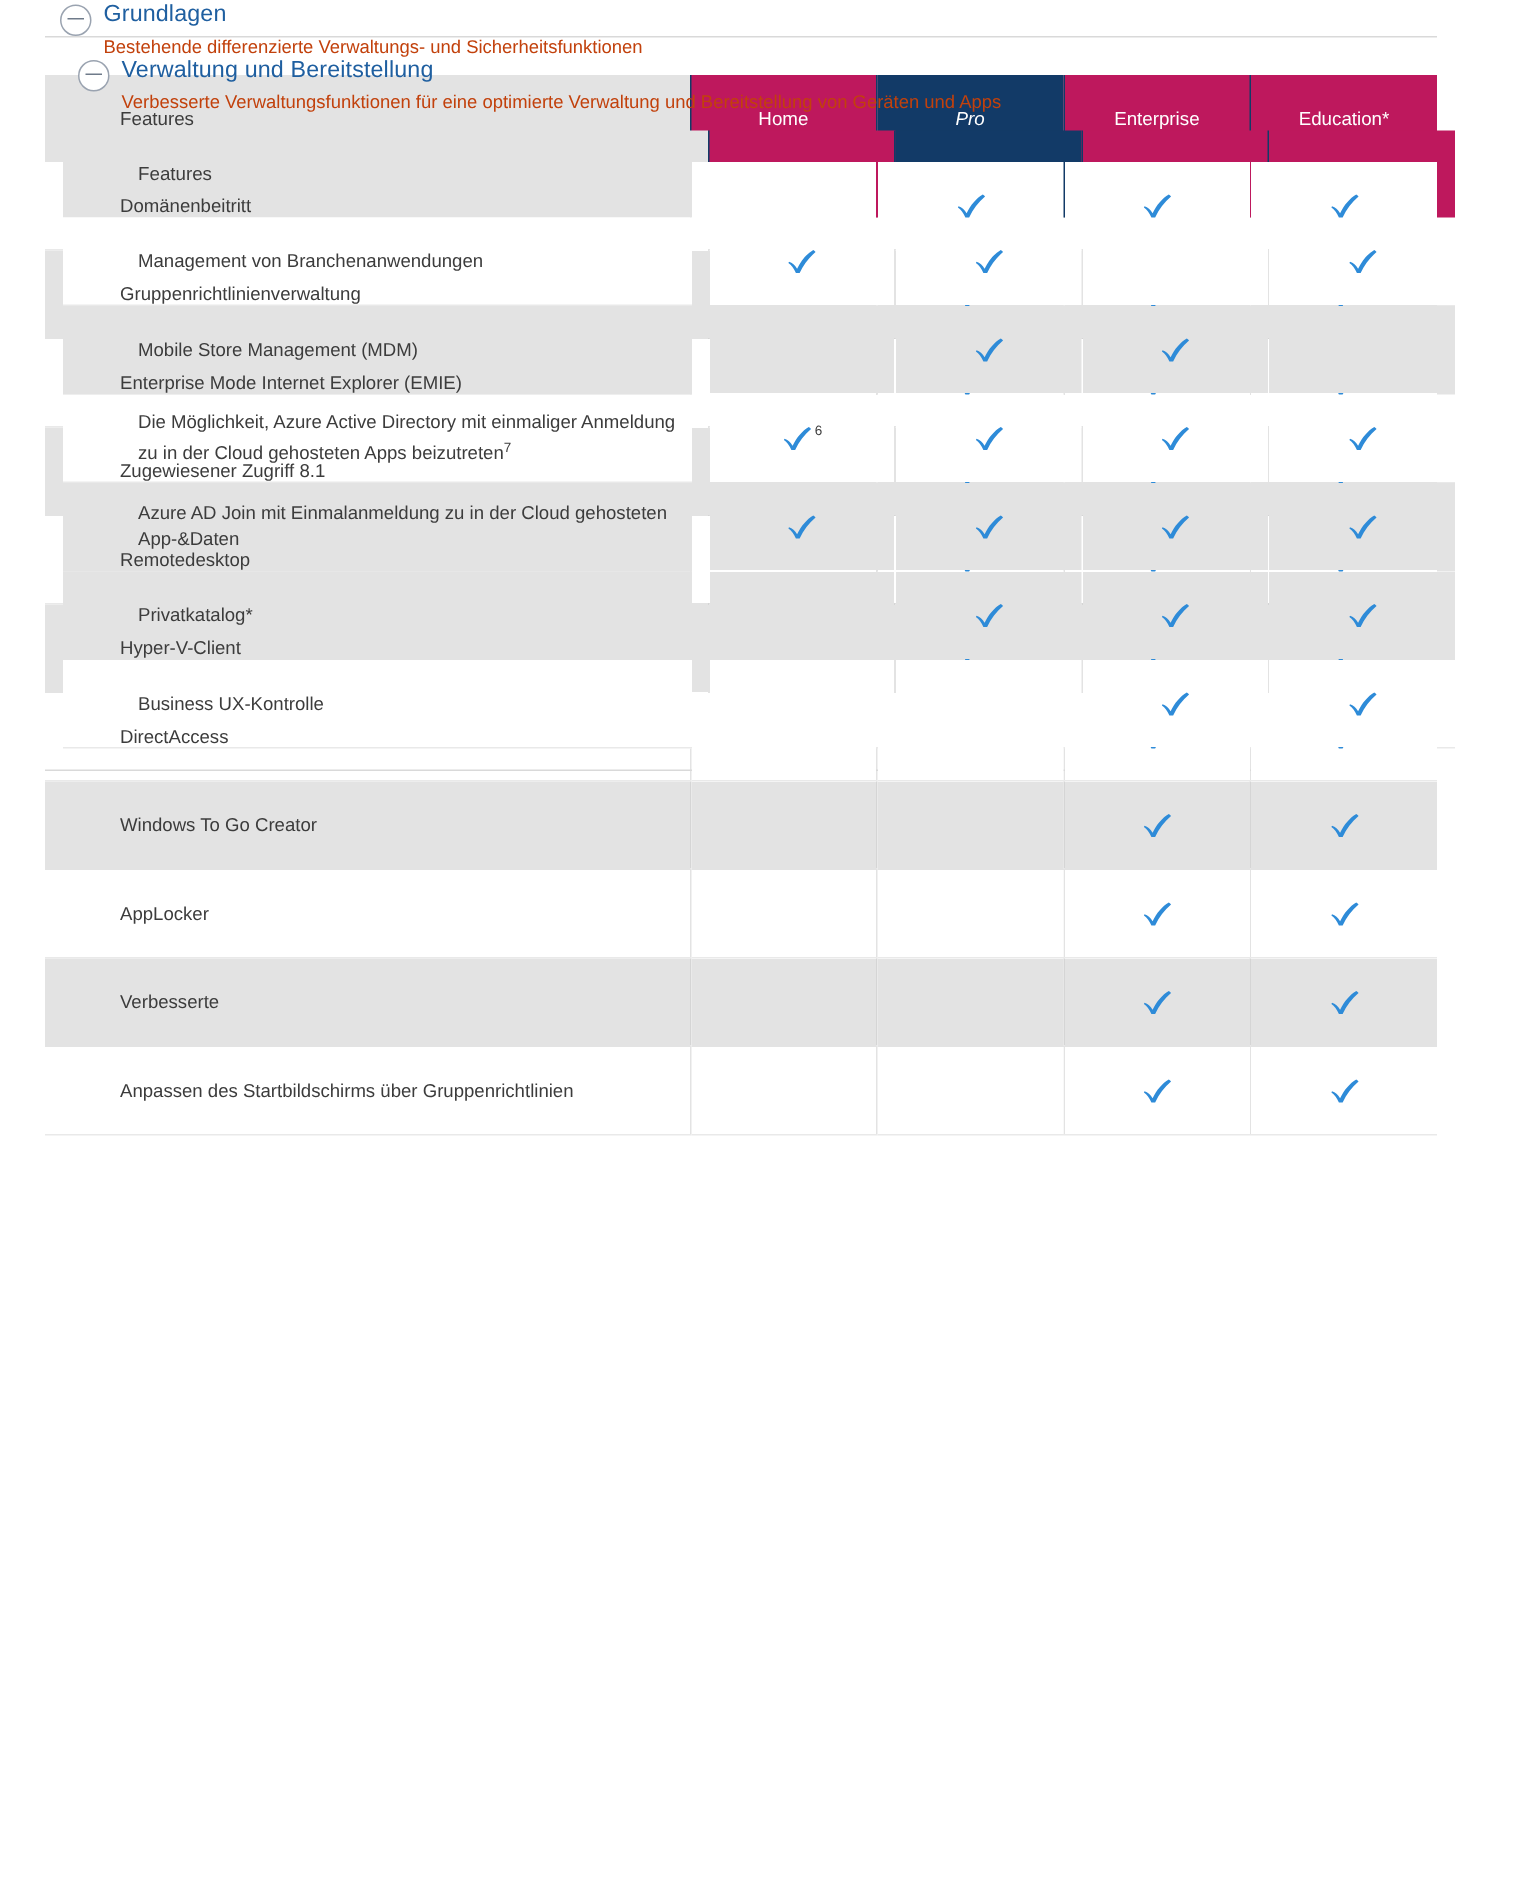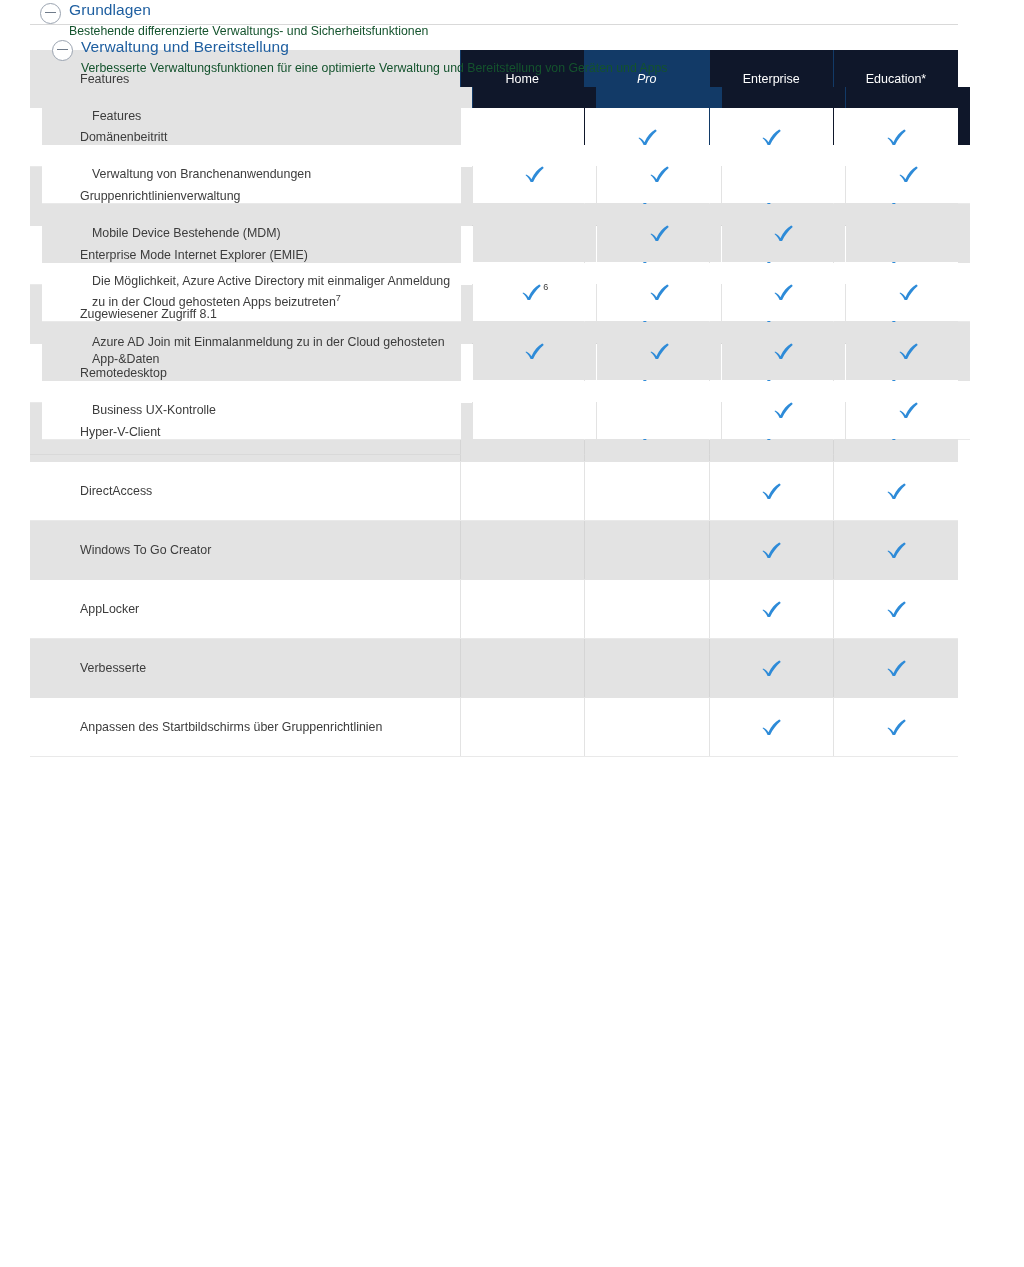--- a/index.html
+++ b/index.html
@@ -52,21 +52,21 @@
     display: flex;
     flex-direction: column;
   }
   .section-title {
     color: #1f5fa0;
     font-size: 15.5px;
     line-height: 20px;
     letter-spacing: 0.1px;
   }
   .section-sub {
-    color: #14532d;
+    color: #c2410c;
     font-size: 12.3px;
     line-height: 18px;
     margin-top: 2px;
     text-align: right;
   }
   table.cmp {
     border-collapse: collapse;
     width: 928px;
     margin-top: 10px;
     table-layout: fixed;
@@ -80,21 +80,21 @@
     height: 56px;
     vertical-align: middle;
   }
   th.features-head {
     background: #e3e3e3;
     color: #3c3c3c;
     text-align: left;
     padding-left: 50px;
   }
   th.ed-head {
-    background: #0f172a;
+    background: #be185d;
     color: #ffffff;
     text-align: center;
     border-left: 1px solid #123a67;
   }
   th.ed-head.pro { background: #123a67; font-style: italic; }
   table.cmp td {
     font-size: 12.4px;
     height: 56px;
     vertical-align: middle;
     border-bottom: 1px solid #e9e9e9;
@@ -333,34 +333,34 @@
         <tr>
           <th class="features-head">Features</th>
           <th class="ed-head">Home</th>
           <th class="ed-head pro">Pro</th>
           <th class="ed-head">Enterprise</th>
           <th class="ed-head">Education*</th>
         </tr>
       </thead>
       <tbody id="tbody-1">
           <tr class="plain">
-            <td class="feat">Verwaltung von Branchenanwendungen</td>
-            <td class="mark"><span class="check"><svg width="22" height="22" viewBox="0 0 22 22">
-                  <path d="M3 11.5 C5.2 12.2 7.0 13.8 8.4 16.2 C11.2 10.4 14.8 6.2 19.2 3.6 C19.9 3.9 20.4 4.4 20.7 5.0 C16.3 8.8 12.6 13.6 10.1 19.0 L7.6 19.0 C6.2 16.0 4.6 13.6 2.6 12.3 Z" fill="#2e8bd8"></path>
-                </svg></span></td>
-            <td class="mark"><span class="check"><svg width="22" height="22" viewBox="0 0 22 22">
-                  <path d="M3 11.5 C5.2 12.2 7.0 13.8 8.4 16.2 C11.2 10.4 14.8 6.2 19.2 3.6 C19.9 3.9 20.4 4.4 20.7 5.0 C16.3 8.8 12.6 13.6 10.1 19.0 L7.6 19.0 C6.2 16.0 4.6 13.6 2.6 12.3 Z" fill="#2e8bd8"></path>
-                </svg></span></td>
-            <td class="mark"></td>
-            <td class="mark"><span class="check"><svg width="22" height="22" viewBox="0 0 22 22">
-                  <path d="M3 11.5 C5.2 12.2 7.0 13.8 8.4 16.2 C11.2 10.4 14.8 6.2 19.2 3.6 C19.9 3.9 20.4 4.4 20.7 5.0 C16.3 8.8 12.6 13.6 10.1 19.0 L7.6 19.0 C6.2 16.0 4.6 13.6 2.6 12.3 Z" fill="#2e8bd8"></path>
-                </svg></span></td>
-          </tr>
-          <tr class="alt">
-            <td class="feat">Mobile Device Bestehende (MDM)</td>
+            <td class="feat">Management von Branchenanwendungen</td>
+            <td class="mark"><span class="check"><svg width="22" height="22" viewBox="0 0 22 22">
+                  <path d="M3 11.5 C5.2 12.2 7.0 13.8 8.4 16.2 C11.2 10.4 14.8 6.2 19.2 3.6 C19.9 3.9 20.4 4.4 20.7 5.0 C16.3 8.8 12.6 13.6 10.1 19.0 L7.6 19.0 C6.2 16.0 4.6 13.6 2.6 12.3 Z" fill="#2e8bd8"></path>
+                </svg></span></td>
+            <td class="mark"><span class="check"><svg width="22" height="22" viewBox="0 0 22 22">
+                  <path d="M3 11.5 C5.2 12.2 7.0 13.8 8.4 16.2 C11.2 10.4 14.8 6.2 19.2 3.6 C19.9 3.9 20.4 4.4 20.7 5.0 C16.3 8.8 12.6 13.6 10.1 19.0 L7.6 19.0 C6.2 16.0 4.6 13.6 2.6 12.3 Z" fill="#2e8bd8"></path>
+                </svg></span></td>
+            <td class="mark"></td>
+            <td class="mark"><span class="check"><svg width="22" height="22" viewBox="0 0 22 22">
+                  <path d="M3 11.5 C5.2 12.2 7.0 13.8 8.4 16.2 C11.2 10.4 14.8 6.2 19.2 3.6 C19.9 3.9 20.4 4.4 20.7 5.0 C16.3 8.8 12.6 13.6 10.1 19.0 L7.6 19.0 C6.2 16.0 4.6 13.6 2.6 12.3 Z" fill="#2e8bd8"></path>
+                </svg></span></td>
+          </tr>
+          <tr class="alt">
+            <td class="feat">Mobile Store Management (MDM)</td>
             <td class="mark"></td>
             <td class="mark"><span class="check"><svg width="22" height="22" viewBox="0 0 22 22">
                   <path d="M3 11.5 C5.2 12.2 7.0 13.8 8.4 16.2 C11.2 10.4 14.8 6.2 19.2 3.6 C19.9 3.9 20.4 4.4 20.7 5.0 C16.3 8.8 12.6 13.6 10.1 19.0 L7.6 19.0 C6.2 16.0 4.6 13.6 2.6 12.3 Z" fill="#2e8bd8"></path>
                 </svg></span></td>
             <td class="mark"><span class="check"><svg width="22" height="22" viewBox="0 0 22 22">
                   <path d="M3 11.5 C5.2 12.2 7.0 13.8 8.4 16.2 C11.2 10.4 14.8 6.2 19.2 3.6 C19.9 3.9 20.4 4.4 20.7 5.0 C16.3 8.8 12.6 13.6 10.1 19.0 L7.6 19.0 C6.2 16.0 4.6 13.6 2.6 12.3 Z" fill="#2e8bd8"></path>
                 </svg></span></td>
             <td class="mark"></td>
           </tr>
           <tr class="plain">
@@ -376,20 +376,33 @@
                 </svg></span></td>
             <td class="mark"><span class="check"><svg width="22" height="22" viewBox="0 0 22 22">
                   <path d="M3 11.5 C5.2 12.2 7.0 13.8 8.4 16.2 C11.2 10.4 14.8 6.2 19.2 3.6 C19.9 3.9 20.4 4.4 20.7 5.0 C16.3 8.8 12.6 13.6 10.1 19.0 L7.6 19.0 C6.2 16.0 4.6 13.6 2.6 12.3 Z" fill="#2e8bd8"></path>
                 </svg></span></td>
           </tr>
           <tr class="alt">
             <td class="feat">Azure AD Join mit Einmalanmeldung zu in der Cloud gehosteten App-&amp;Daten</td>
             <td class="mark"><span class="check"><svg width="22" height="22" viewBox="0 0 22 22">
                   <path d="M3 11.5 C5.2 12.2 7.0 13.8 8.4 16.2 C11.2 10.4 14.8 6.2 19.2 3.6 C19.9 3.9 20.4 4.4 20.7 5.0 C16.3 8.8 12.6 13.6 10.1 19.0 L7.6 19.0 C6.2 16.0 4.6 13.6 2.6 12.3 Z" fill="#2e8bd8"></path>
                 </svg></span></td>
+            <td class="mark"><span class="check"><svg width="22" height="22" viewBox="0 0 22 22">
+                  <path d="M3 11.5 C5.2 12.2 7.0 13.8 8.4 16.2 C11.2 10.4 14.8 6.2 19.2 3.6 C19.9 3.9 20.4 4.4 20.7 5.0 C16.3 8.8 12.6 13.6 10.1 19.0 L7.6 19.0 C6.2 16.0 4.6 13.6 2.6 12.3 Z" fill="#2e8bd8"></path>
+                </svg></span></td>
+            <td class="mark"><span class="check"><svg width="22" height="22" viewBox="0 0 22 22">
+                  <path d="M3 11.5 C5.2 12.2 7.0 13.8 8.4 16.2 C11.2 10.4 14.8 6.2 19.2 3.6 C19.9 3.9 20.4 4.4 20.7 5.0 C16.3 8.8 12.6 13.6 10.1 19.0 L7.6 19.0 C6.2 16.0 4.6 13.6 2.6 12.3 Z" fill="#2e8bd8"></path>
+                </svg></span></td>
+            <td class="mark"><span class="check"><svg width="22" height="22" viewBox="0 0 22 22">
+                  <path d="M3 11.5 C5.2 12.2 7.0 13.8 8.4 16.2 C11.2 10.4 14.8 6.2 19.2 3.6 C19.9 3.9 20.4 4.4 20.7 5.0 C16.3 8.8 12.6 13.6 10.1 19.0 L7.6 19.0 C6.2 16.0 4.6 13.6 2.6 12.3 Z" fill="#2e8bd8"></path>
+                </svg></span></td>
+          </tr>
+          <tr class="alt">
+            <td class="feat">Privatkatalog*</td>
+            <td class="mark"></td>
             <td class="mark"><span class="check"><svg width="22" height="22" viewBox="0 0 22 22">
                   <path d="M3 11.5 C5.2 12.2 7.0 13.8 8.4 16.2 C11.2 10.4 14.8 6.2 19.2 3.6 C19.9 3.9 20.4 4.4 20.7 5.0 C16.3 8.8 12.6 13.6 10.1 19.0 L7.6 19.0 C6.2 16.0 4.6 13.6 2.6 12.3 Z" fill="#2e8bd8"></path>
                 </svg></span></td>
             <td class="mark"><span class="check"><svg width="22" height="22" viewBox="0 0 22 22">
                   <path d="M3 11.5 C5.2 12.2 7.0 13.8 8.4 16.2 C11.2 10.4 14.8 6.2 19.2 3.6 C19.9 3.9 20.4 4.4 20.7 5.0 C16.3 8.8 12.6 13.6 10.1 19.0 L7.6 19.0 C6.2 16.0 4.6 13.6 2.6 12.3 Z" fill="#2e8bd8"></path>
                 </svg></span></td>
             <td class="mark"><span class="check"><svg width="22" height="22" viewBox="0 0 22 22">
                   <path d="M3 11.5 C5.2 12.2 7.0 13.8 8.4 16.2 C11.2 10.4 14.8 6.2 19.2 3.6 C19.9 3.9 20.4 4.4 20.7 5.0 C16.3 8.8 12.6 13.6 10.1 19.0 L7.6 19.0 C6.2 16.0 4.6 13.6 2.6 12.3 Z" fill="#2e8bd8"></path>
                 </svg></span></td>
           </tr>

